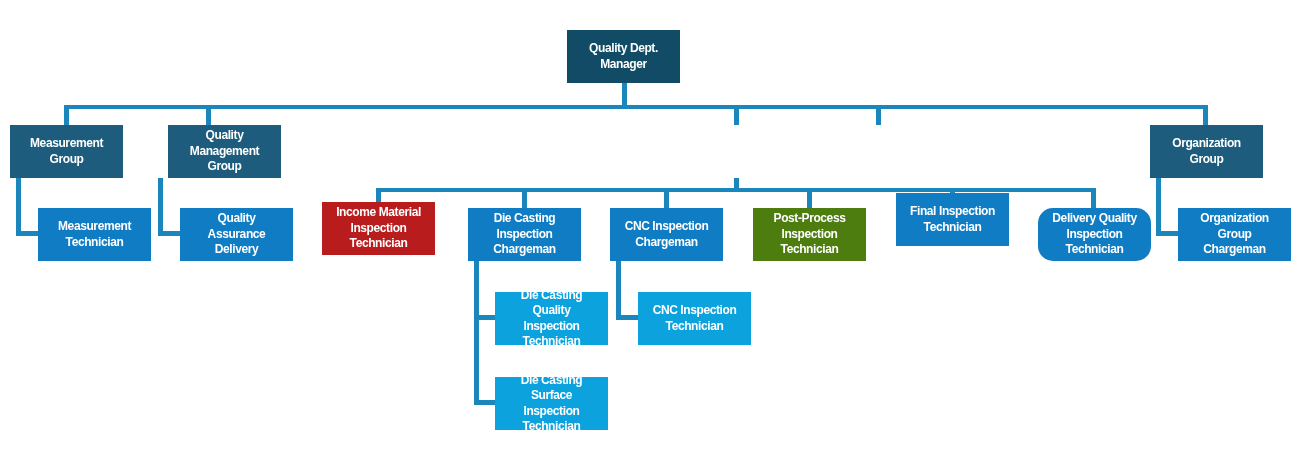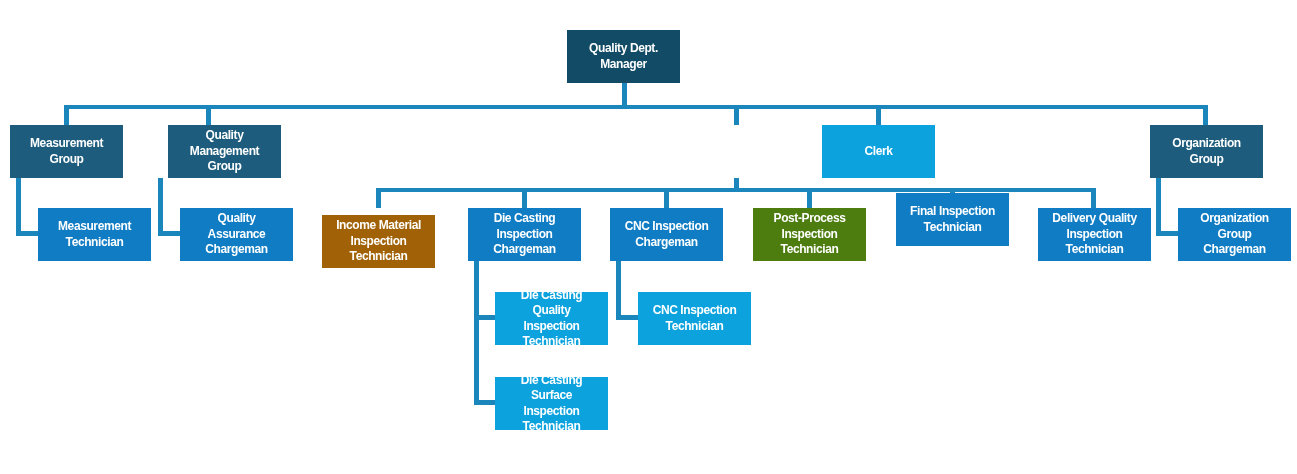--- a/index.html
+++ b/index.html
@@ -61,37 +61,34 @@
 
   <div class="node c-dark2" style="left: 10px; top: 125px; background: rgb(29, 92, 124);">
     <span>Measurement
 Group</span>
   </div>
   <div class="node c-dark2" style="left: 168px; top: 125px; background: rgb(29, 92, 124);">
     <span>Quality
 Management
 Group</span>
   </div>
-  <div class="node c-light" style="left: 822px; top: 125px; background: rgb(11, 162, 222);">
-    <span>Clerk</span>
-  </div>
   <div class="node c-dark2" style="left: 1150px; top: 125px; background: rgb(29, 92, 124);">
     <span>Organization
 Group</span>
   </div>
 
   <div class="node c-med" style="left: 38px; top: 208px; background: rgb(15, 124, 196);">
     <span>Measurement
 Technician</span>
   </div>
   <div class="node c-med" style="left: 180px; top: 208px; background: rgb(15, 124, 196);">
     <span>Quality Assurance
-Chargeman</span>
+Delivery</span>
   </div>
-  <div class="node c-med" style="left: 322px; top: 215px; background: #a16207;">
+  <div class="node c-med" style="left: 322px; top: 202px; background: #b91c1c;">
     <span>Income Material
 Inspection
 Technician</span>
   </div>
   <div class="node c-med" style="left: 468px; top: 208px; background: rgb(15, 124, 196);">
     <span>Die Casting
 Inspection
 Chargeman</span>
   </div>
   <div class="node c-med" style="left: 610px; top: 208px; background: rgb(15, 124, 196);">
@@ -100,21 +97,21 @@
   </div>
   <div class="node c-med" style="left: 753px; top: 208px; background: #4d7c0f;">
     <span>Post-Process
 Inspection
 Technician</span>
   </div>
   <div class="node c-med" style="left: 896px; top: 193px; background: rgb(15, 124, 196);">
     <span>Final Inspection
 Technician</span>
   </div>
-  <div class="node c-med" style="left: 1038px; top: 208px; background: rgb(15, 124, 196);">
+  <div class="node c-med" style="left: 1038px; top: 208px; background: rgb(15, 124, 196); border-radius: 15px;">
     <span>Delivery Quality
 Inspection
 Technician</span>
   </div>
   <div class="node c-med" style="left: 1178px; top: 208px; background: rgb(15, 124, 196);">
     <span>Organization
 Group Chargeman</span>
   </div>
 
   <div class="node c-light" style="left: 495px; top: 292px; background: rgb(11, 162, 222);">

